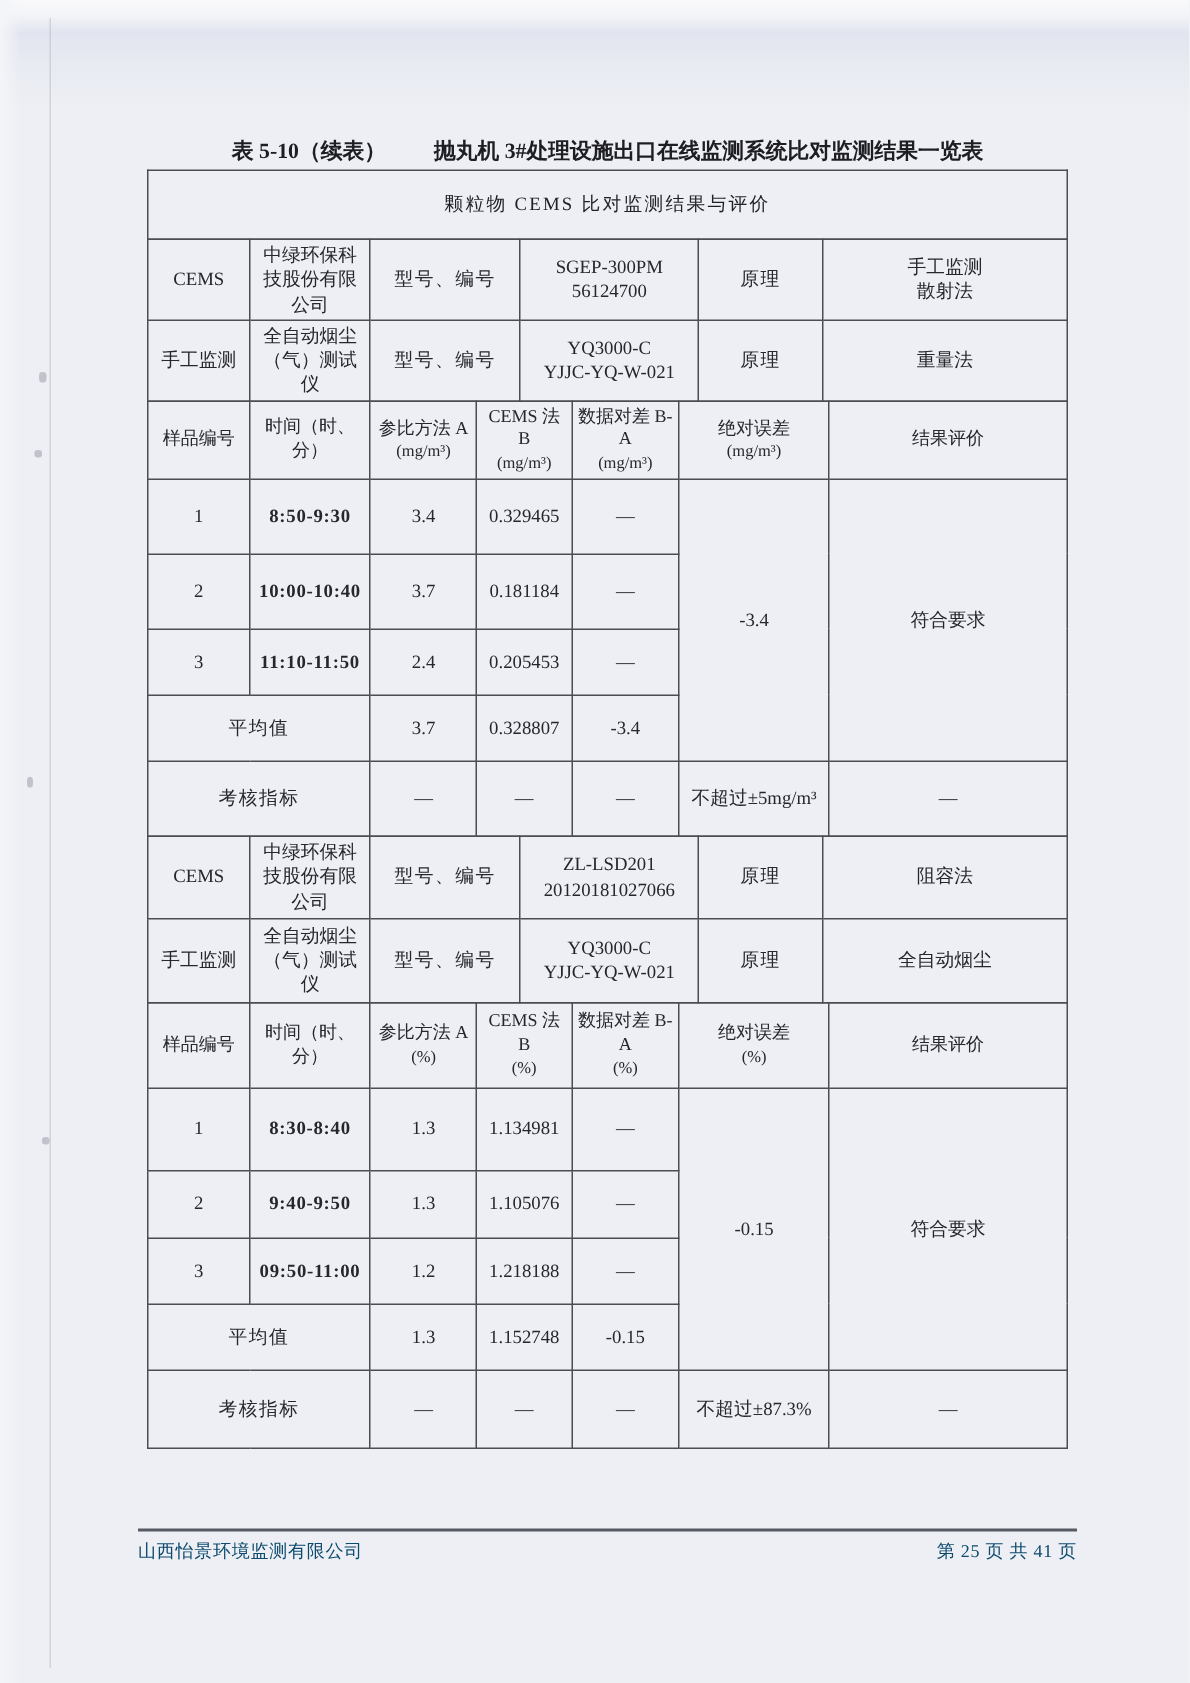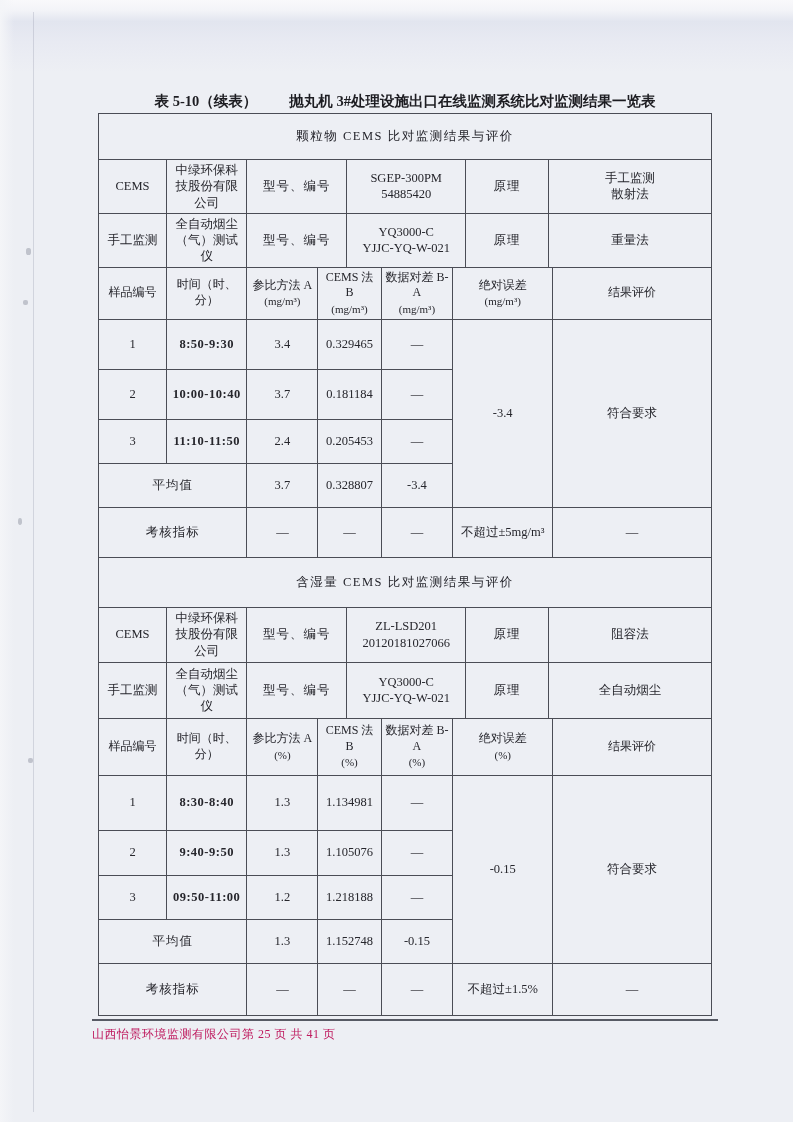--- a/index.html
+++ b/index.html
@@ -53,22 +53,22 @@
   
   tr.s1a{height:46px} tr.s1b{height:50px} tr.s1c{height:46px} tr.s1d{height:52px}
   tr.s1e{height:50px} tr.s1f{height:50px} tr.s1g{height:44px} tr.s1h{height:44px} tr.s1i{height:50px}
   
   tr.s2a{height:50px} tr.s2b{height:55px} tr.s2c{height:56px} tr.s2d{height:57px}
   tr.s2e{height:55px} tr.s2f{height:45px} tr.s2g{height:44px} tr.s2h{height:44px} tr.s2i{height:52px}
 
   .footer {
     position:absolute; left:92px; top:1019px; width:626px;
     border-top:2px solid #575a64; padding-top:5px;
-    display:flex; 
-    font-size:12px; color:#be185d; letter-spacing:0.5px;
+    display:flex; justify-content:space-between;
+    font-size:12px; color:#0c4a6e; letter-spacing:0.5px;
   }
 </style>
 </head>
 <body>
 
 <div class="page">
   <div class="scan-line"></div>
   <div class="smudge m1"></div>
   <div class="smudge m2"></div>
   <div class="smudge m3"></div>
@@ -98,21 +98,21 @@
             <col style="width:13.5%">
             <col style="width:26.6%">
         </colgroup>
         <tbody>
           <tr class="s1b">
             <td>CEMS</td>
             <td>中绿环保科技股份有限公司</td>
             <td class="lbl">型号、编号</td>
             <td>
               <div>SGEP-300PM</div>
-              <div>54885420</div>
+              <div>56124700</div>
             </td>
             <td class="lbl">原理</td>
             <td>
               <div>手工监测</div>
               <div>散射法</div>
             </td>
           </tr>
           <tr class="s1c">
             <td>手工监测</td>
             <td>全自动烟尘（气）测试仪</td>
@@ -202,27 +202,20 @@
             <td>—</td>
             <td>—</td>
             <td>不超过±5mg/m³</td>
             <td>—</td>
           </tr>
         </tbody>
       </table>
     </div>
 
     <div class="section">
-      <table class="tbl">
-        <tbody>
-          <tr class="s2a">
-            <td class="sec-title">含湿量 CEMS 比对监测结果与评价</td>
-          </tr>
-        </tbody>
-      </table>
 
       <table class="tbl">
         <colgroup>
           <col style="width:11.1%">
             <col style="width:13.1%">
             <col style="width:16.3%">
           <col style="width:19.4%">
             <col style="width:13.5%">
             <col style="width:26.6%">
         </colgroup>
@@ -321,21 +314,21 @@
             <td colspan="2" class="lbl">平均值</td>
             <td>1.3</td>
             <td>1.152748</td>
             <td>-0.15</td>
           </tr>
           <tr class="s2i">
             <td colspan="2" class="lbl">考核指标</td>
             <td>—</td>
             <td>—</td>
             <td>—</td>
-            <td>不超过±1.5%</td>
+            <td>不超过±87.3%</td>
             <td>—</td>
           </tr>
         </tbody>
       </table>
     </div>
   </div>
 
   <div class="footer">
     <span>山西怡景环境监测有限公司</span>
     <span>第 25 页 共 41 页</span>

